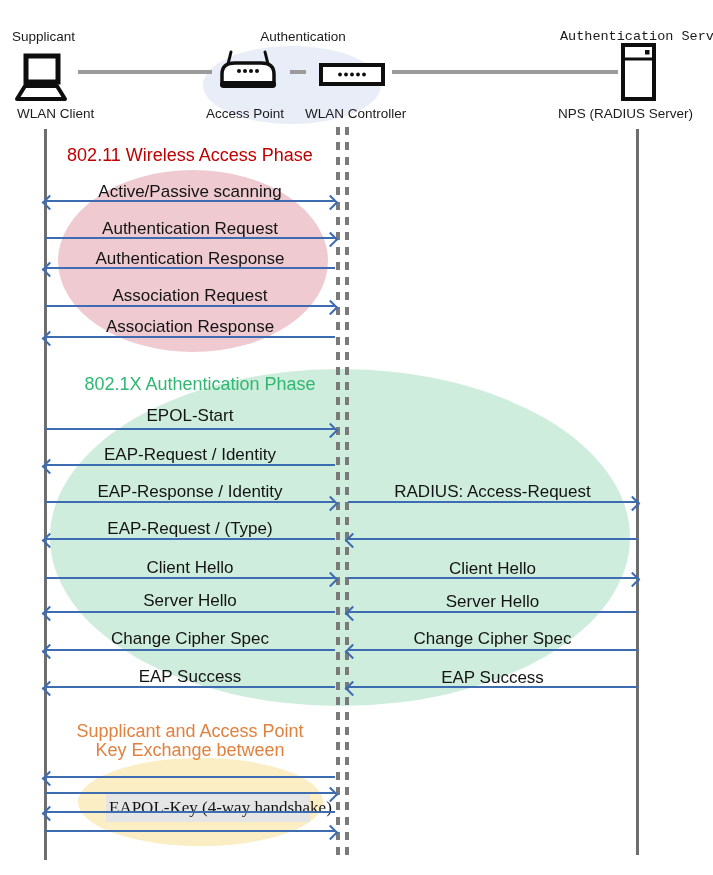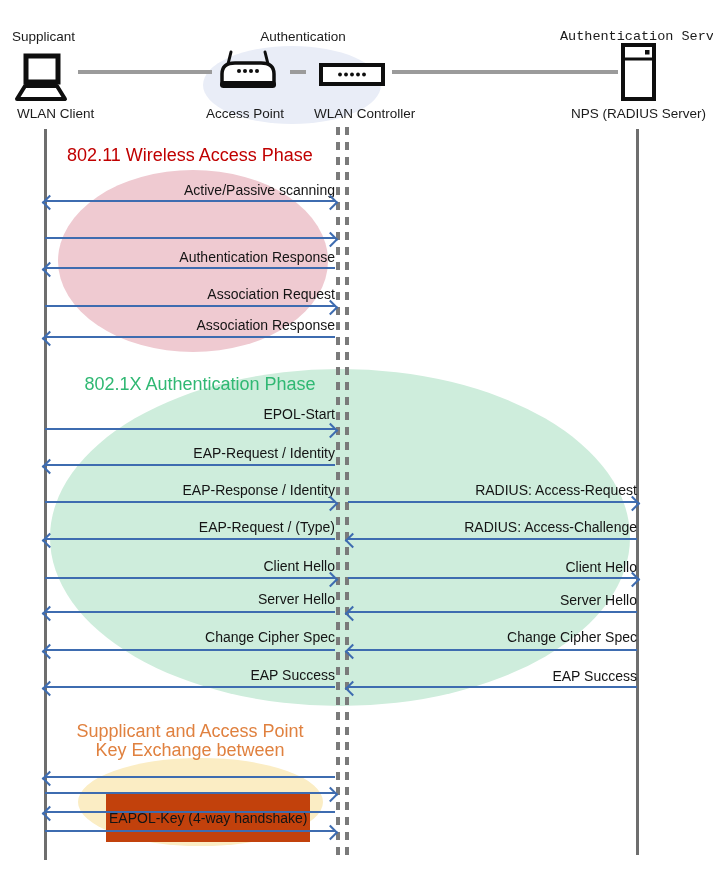--- a/index.html
+++ b/index.html
@@ -6,27 +6,27 @@
   .canvas{position:relative;width:713px;height:875px;background:#fff;overflow:hidden;
           font-family:"Liberation Sans",sans-serif;color:#1b1b1b;}
   .ellipse{position:absolute;border-radius:50%;}
   .lifeline{position:absolute;width:3px;background:#6e6e6e;}
   .dashline{position:absolute;width:3.5px;
             background:repeating-linear-gradient(to bottom,#7a7a7a 0 8px,transparent 8px 15px);}
   .connector{position:absolute;height:3.5px;background:#9b9b9b;top:70px;}
   .role{position:absolute;font-size:13.5px;white-space:nowrap;margin-top:10px;}
   .node-label{position:absolute;font-size:13.5px;white-space:nowrap;}
   .phase-title{position:absolute;font-size:18px;text-align:center;white-space:nowrap;line-height:19px;}
-  .mlabel{position:absolute;font-size:14px;text-align:right;white-space:nowrap;color:#141414;}
+  .mlabel{position:absolute;font-size:17px;text-align:center;white-space:nowrap;color:#141414;}
   .arrow{position:absolute;height:0;border-top:2.4px solid #3e6cb0;}
   .arrow i{position:absolute;width:9px;height:9px;}
   .arrow i.hr{right:-1px;top:-4.6px;border-top:2.4px solid #3e6cb0;border-right:2.4px solid #3e6cb0;transform:rotate(45deg);}
   .arrow i.hl{left:-1px;top:-4.6px;border-left:2.4px solid #3e6cb0;border-bottom:2.4px solid #3e6cb0;transform:rotate(45deg);}
   .icon{position:absolute;}
-  .white-bg{background:#c2410c;padding:16px 3px;}
+  .white-bg{background:#e5e5e5;padding:4px 3px;font-family:Liberation Serif, serif;}
 </style>
 </head>
 <body>
 
 <div class="canvas">
 
   <div class="ellipse" style="left:203px;top:46px;width:178px;height:78px;background:#E9EDF7;"></div>
   <div class="ellipse" style="left:58px;top:170px;width:270px;height:182px;background:#EFCAD1;"></div>
   <div class="ellipse" style="left:50px;top:369px;width:580px;height:337px;background:#CEEDDC;"></div>
   <div class="ellipse" style="left:78px;top:758px;width:245px;height:88px;background:#FBEDC4;"></div>
@@ -75,36 +75,37 @@
   <div class="icon" style="left:621px;top:43px;">
     <svg width="35" height="58" viewBox="0 0 35 58">
       <rect x="2" y="2" width="31" height="54" fill="#fff" stroke="#0e0e0e" stroke-width="4"></rect>
       <line x1="2" y1="16" x2="33" y2="16" stroke="#0e0e0e" stroke-width="3"></line>
       <rect x="24" y="7" width="4.5" height="4.5" fill="#0e0e0e"></rect>
     </svg>
   </div>
 
   <div class="node-label" style="left:17px;top:106px;">WLAN Client</div>
   <div class="node-label" style="left:203px;top:106px;width:84px;text-align:center;">Access Point</div>
-  <div class="node-label" style="left:314px;top:106px;width:100px;text-align:center;">WLAN Controller</div>
-  <div class="node-label" style="left:558px;top:106px;width:148px;text-align:right;">NPS (RADIUS Server)</div>
+  <div class="node-label" style="left:305px;top:106px;width:100px;text-align:center;">WLAN Controller</div>
+  <div class="node-label" style="left:558px;top:106px;width:148px;text-align:left;">NPS (RADIUS Server)</div>
 
   <div class="phase-title" style="left:45px;top:146px;width:290px;color:#C00000;">802.11 Wireless Access Phase</div>
   <div class="phase-title" style="left:55px;top:375px;width:290px;color:#30B873;">802.1X Authentication Phase</div>
   <div class="phase-title" style="left:45px;top:722px;width:290px;color:#E0813F;">
     <div>Supplicant and Access Point</div>
     <div>Key Exchange between</div>
   </div>
 
   <div class="mlabel" style="left:45px;top:182px;width:290px;">Active/Passive scanning</div>
   <div class="arrow" style="left:45px;top:200px;width:290px;">
       <i class="hl"></i>
       <i class="hr"></i>
     </div>
 
+  <div class="mlabel" style="left:45px;top:219px;width:290px;">Authentication Request</div>
   <div class="arrow" style="left:45px;top:237px;width:290px;">
       <i class="hr"></i>
     </div>
 
   <div class="mlabel" style="left:45px;top:249px;width:290px;">Authentication Response</div>
   <div class="arrow" style="left:45px;top:267px;width:290px;">
       <i class="hl"></i>
     </div>
 
   <div class="mlabel" style="left:45px;top:286px;width:290px;">Association Request</div>
@@ -155,21 +156,20 @@
   <div class="mlabel" style="left:45px;top:667px;width:290px;">EAP Success</div>
   <div class="arrow" style="left:45px;top:686px;width:290px;">
       <i class="hl"></i>
     </div>
 
   <div class="mlabel" style="left:348px;top:482px;width:289px;">RADIUS: Access-Request</div>
   <div class="arrow" style="left:348px;top:501px;width:289px;">
       <i class="hr"></i>
     </div>
 
-  <div class="mlabel" style="left:348px;top:519px;width:289px;">RADIUS: Access-Challenge</div>
   <div class="arrow" style="left:348px;top:538px;width:289px;">
       <i class="hl"></i>
     </div>
 
   <div class="mlabel" style="left:348px;top:559px;width:289px;">Client Hello</div>
   <div class="arrow" style="left:348px;top:577px;width:289px;">
       <i class="hr"></i>
     </div>
 
   <div class="mlabel" style="left:348px;top:592px;width:289px;">Server Hello</div>

